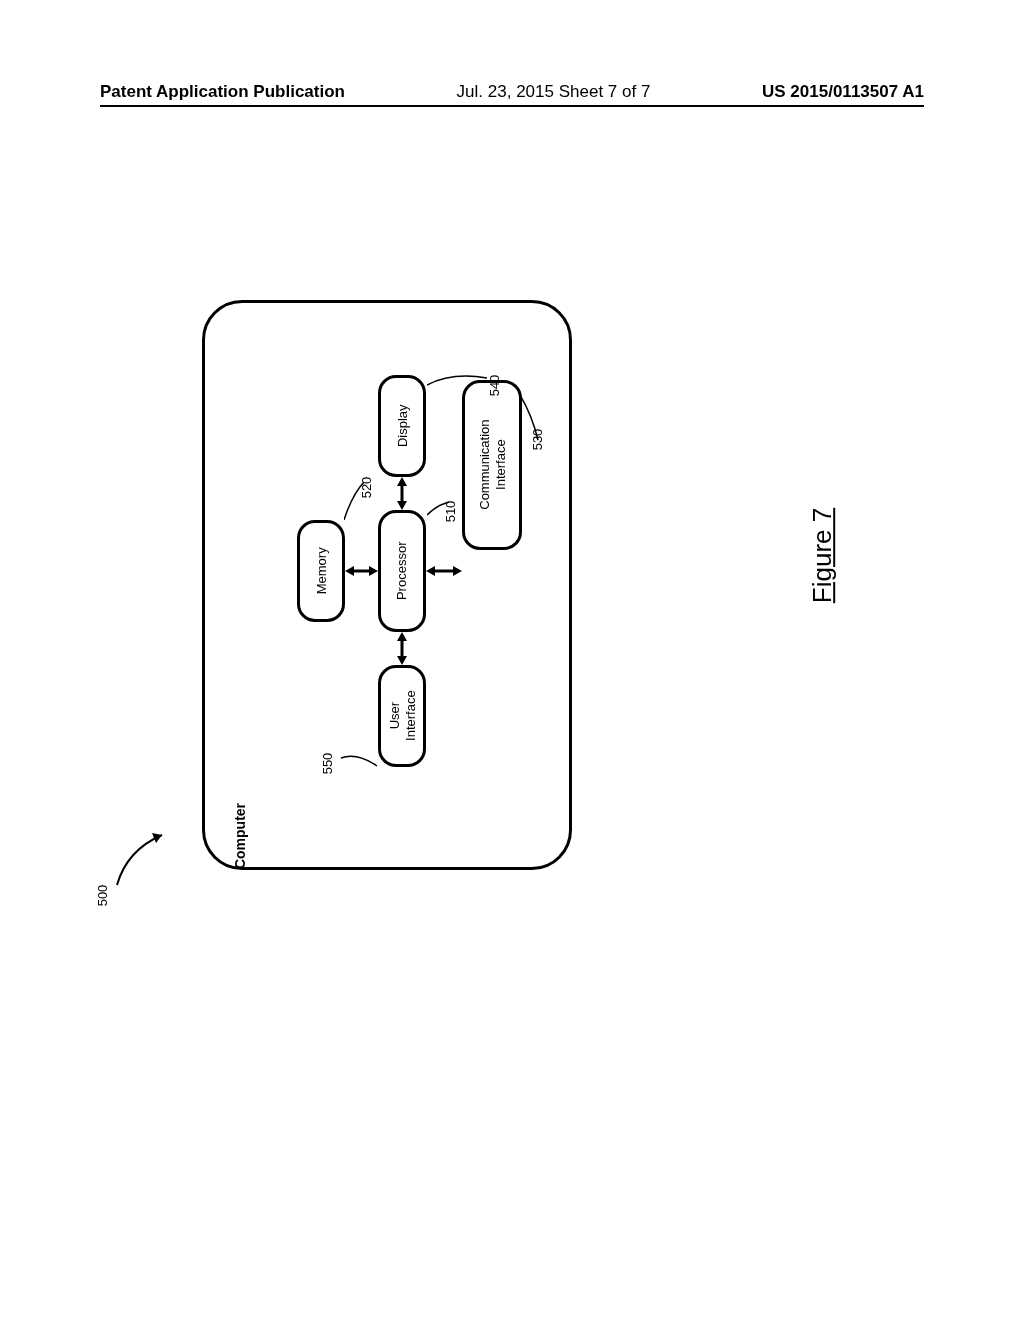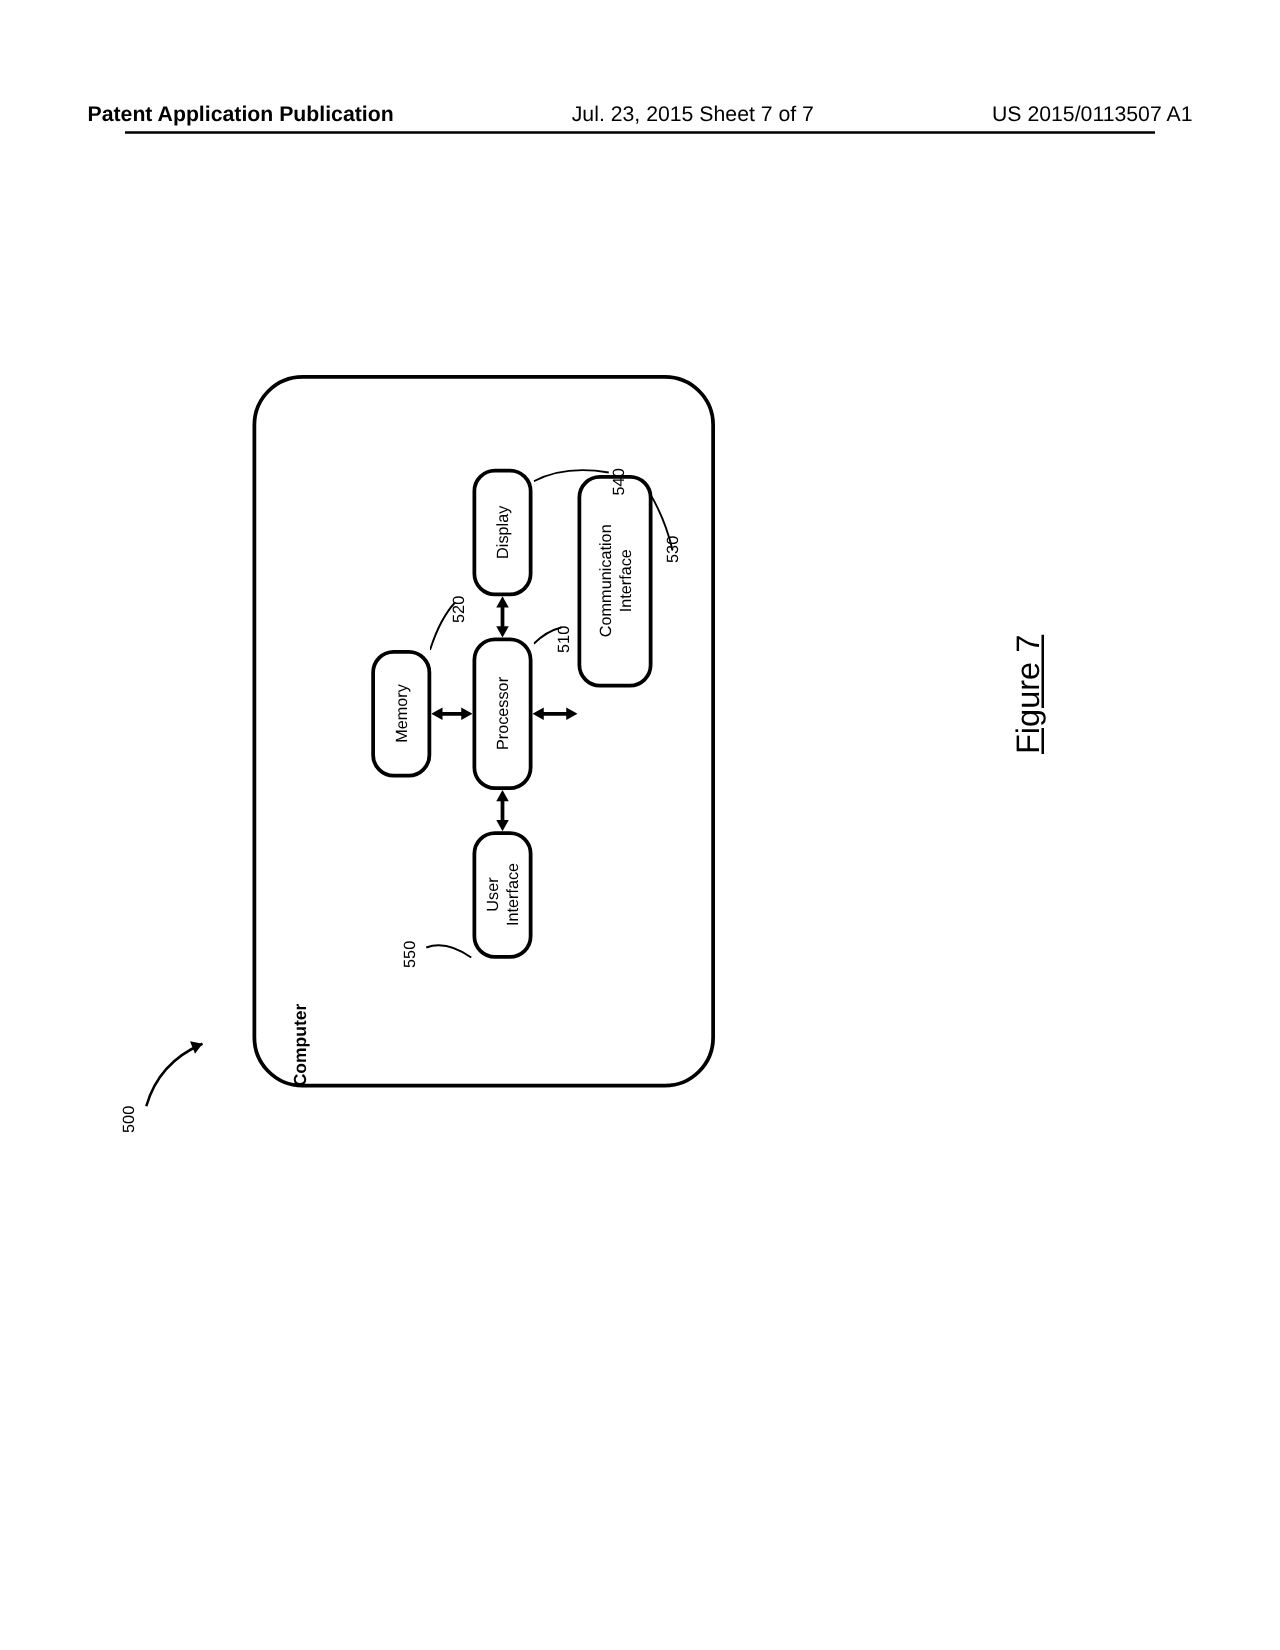--- a/index.html
+++ b/index.html
@@ -12,34 +12,34 @@
       height: 1320px;
       font-family: Arial, sans-serif;
       background: white;
       position: relative;
     }
     .header {
       position: absolute;
       top: 82px;
       left: 0;
       right: 0;
-      padding: 0 70px;
+      padding: 0 100px;
       display: flex;
       justify-content: space-between;
       font-size: 17px;
       color: #000;
     }
     .header-left {
       font-weight: bold;
     }
     .header-center {
       font-weight: normal;
     }
     .header-right {
-      font-weight: normal;
+      font-weight: bold;
       text-align: center;
     }
     .header-line {
       position: absolute;
       top: 105px;
       left: 100px;
       right: 100px;
       height: 2px;
       background: #000;
     }

